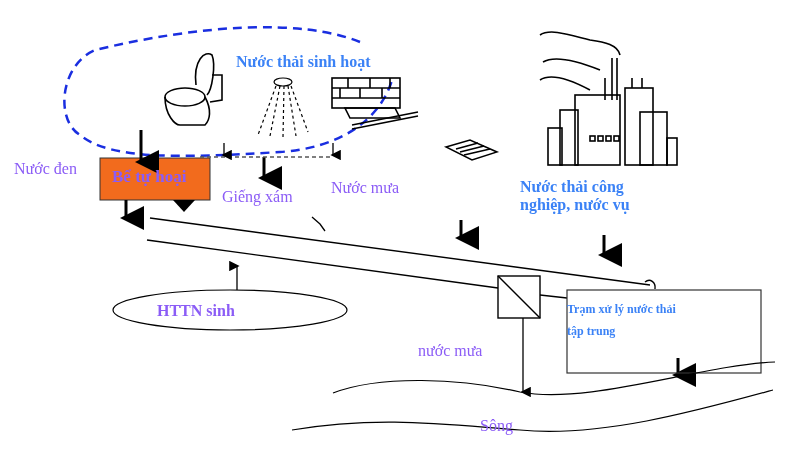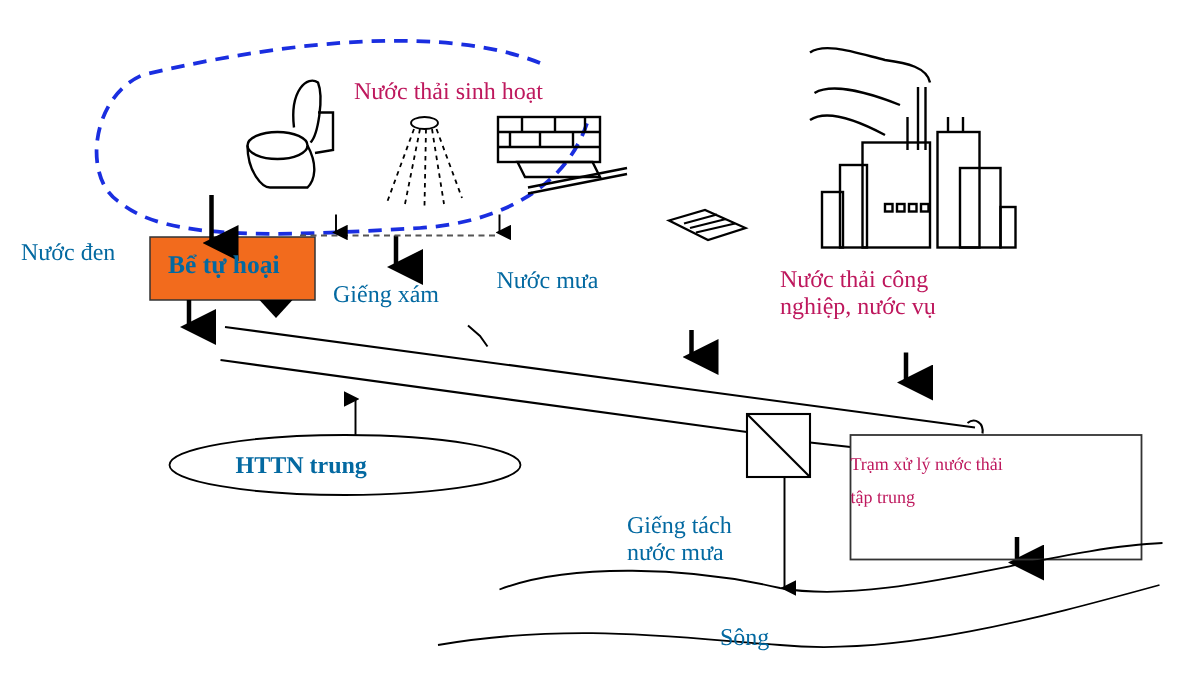--- a/index.html
+++ b/index.html
@@ -1,20 +1,20 @@
 <!DOCTYPE html>
 <html><head>
 <meta charset="utf-8">
 <style>
   html, body { margin:0; padding:0; background:#ffffff; }
   body { width:785px; height:453px; position:relative; overflow:hidden;
          font-family:"Liberation Serif","DejaVu Serif",serif; }
   svg { position:absolute; left:0; top:0; }
-  .lbl { position:absolute; white-space:nowrap; color:#0369a1; font-size:16px; line-height:18px; }
-  .brown { color:#be185d; font-weight:normal; }
+  .lbl { position:absolute; white-space:nowrap; color:#8b5cf6; font-size:16px; line-height:18px; }
+  .brown { color:#3b82f6; font-weight:bold; }
   .bold { font-weight:bold; }
   .center { text-align:left; }
 </style>
 </head>
 <body>
 
 <svg width="785" height="453" viewBox="0 0 785 453">
   <defs>
     <marker id="ah" markerWidth="8" markerHeight="8" refX="4" refY="6" orient="auto">
       <path d="M0,0 L8,0 L4,8 Z" fill="#000"></path>
@@ -124,22 +124,21 @@
 
 <div class="lbl brown" style="left:236px;top:53px;font-size:16px;">Nước thải sinh hoạt</div>
 <div class="lbl" style="left:14px;top:160px;">Nước đen</div>
 <div class="lbl bold" style="left:112px;top:168px;font-size:17px;">Bể tự hoại</div>
 <div class="lbl" style="left:222px;top:188px;">Giếng xám</div>
 <div class="lbl" style="left:331px;top:179px;">Nước mưa</div>
 <div class="lbl brown center" style="left:520px;top:178px;width:160px;">
   <div>Nước thải công</div>
   <div>nghiệp, nước vụ</div>
 </div>
-<div class="lbl bold" style="left:157px;top:302px;font-size:16px;">HTTN trung</div>
+<div class="lbl bold" style="left:157px;top:302px;font-size:16px;">HTTN sinh</div>
 <div class="lbl center" style="left:418px;top:342px;width:94px;">
-  <div>Giếng tách</div>
   <div>nước mưa</div>
 </div>
 <div class="lbl brown center" style="left:567px;top:298px;width:194px;font-size:12px;line-height:22px;">
   <div>Trạm xử lý nước thải</div>
   <div>tập trung</div>
 </div>
 <div class="lbl" style="left:480px;top:417px;">Sông</div>
 
 </body></html>

